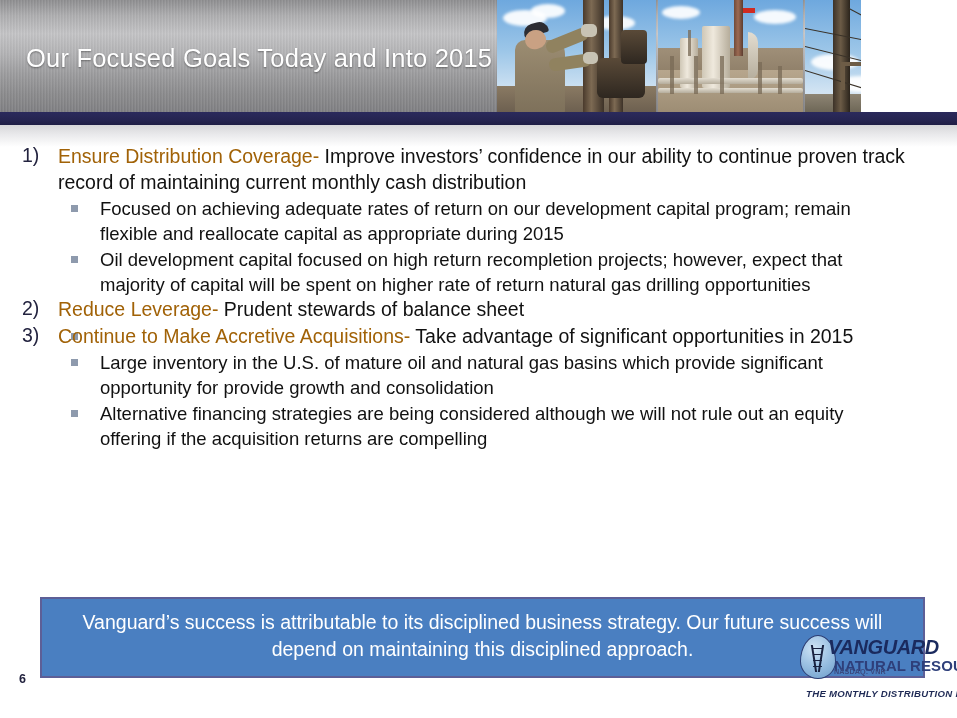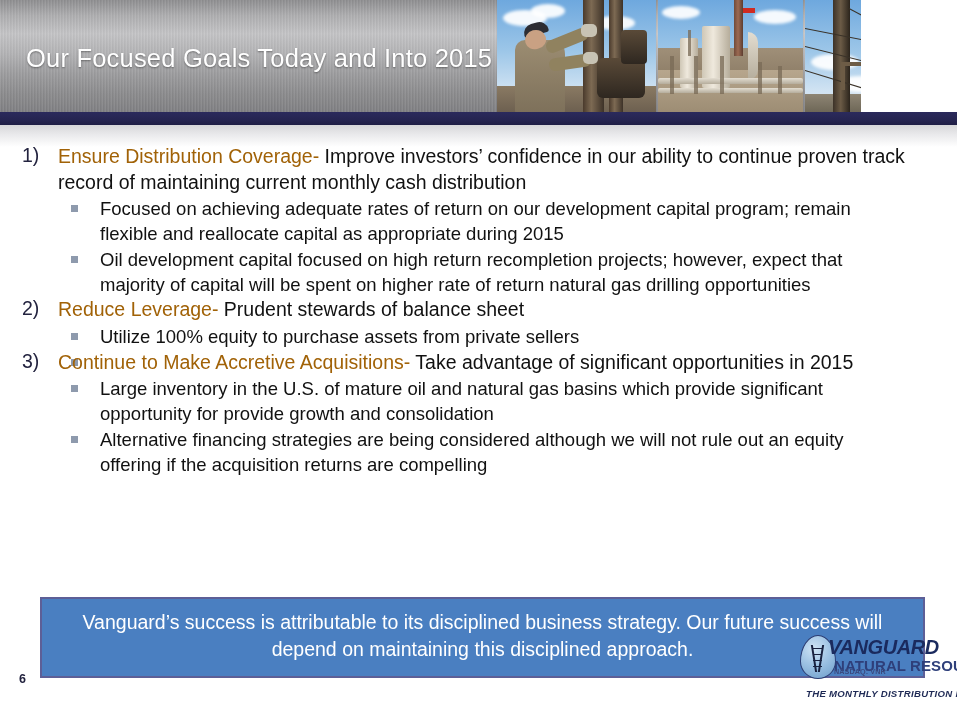--- a/index.html
+++ b/index.html
@@ -456,21 +456,20 @@
     <span class="sub-marker"></span>
     <div class="sub-line">Oil development capital focused on high return recompletion projects; however, expect that majority of capital will be spent on higher rate of return natural gas drilling opportunities</div>
   </div>
 
   <div class="numbered">
     <span class="num-marker">2)</span>
     <div class="num-line"><span class="lead">Reduce Leverage-</span><span> Prudent stewards of balance sheet</span></div>
   </div>
   <div class="sub">
     <span class="sub-marker"></span>
-    <div class="sub-line">Utilize 100% equity to purchase assets from private sellers</div>
   </div>
   <div class="sub">
     <span class="sub-marker"></span>
   </div>
 
   <div class="numbered">
     <span class="num-marker">3)</span>
     <div class="num-line"><span class="lead">Continue to Make Accretive Acquisitions-</span><span> Take advantage of significant opportunities in 2015</span></div>
   </div>
   <div class="sub">

